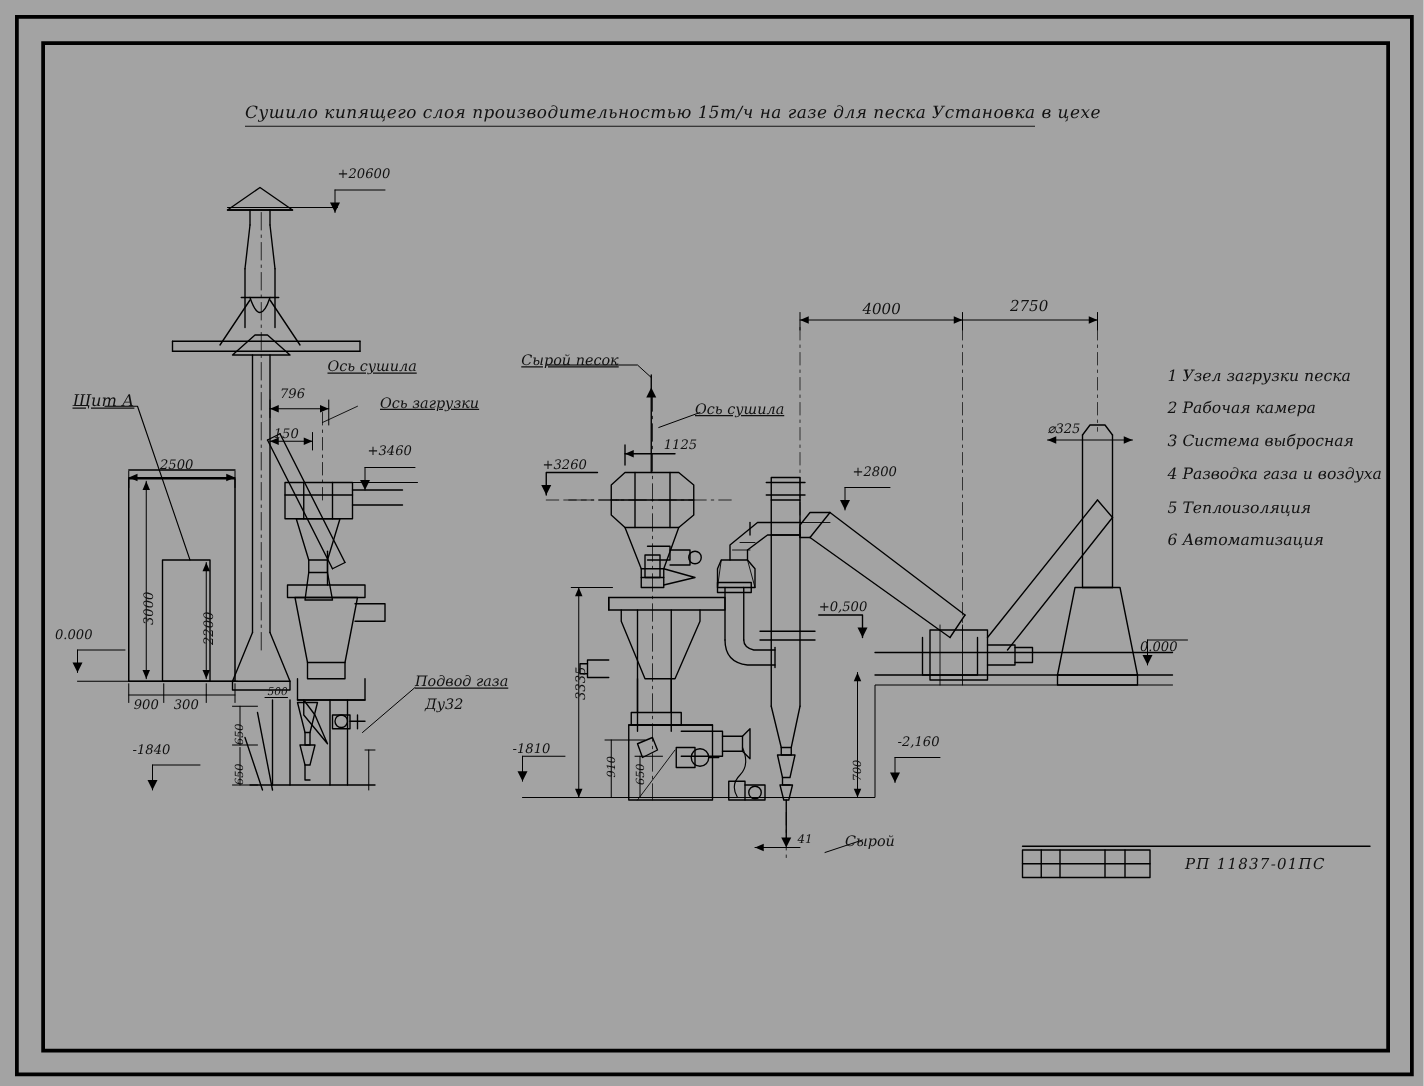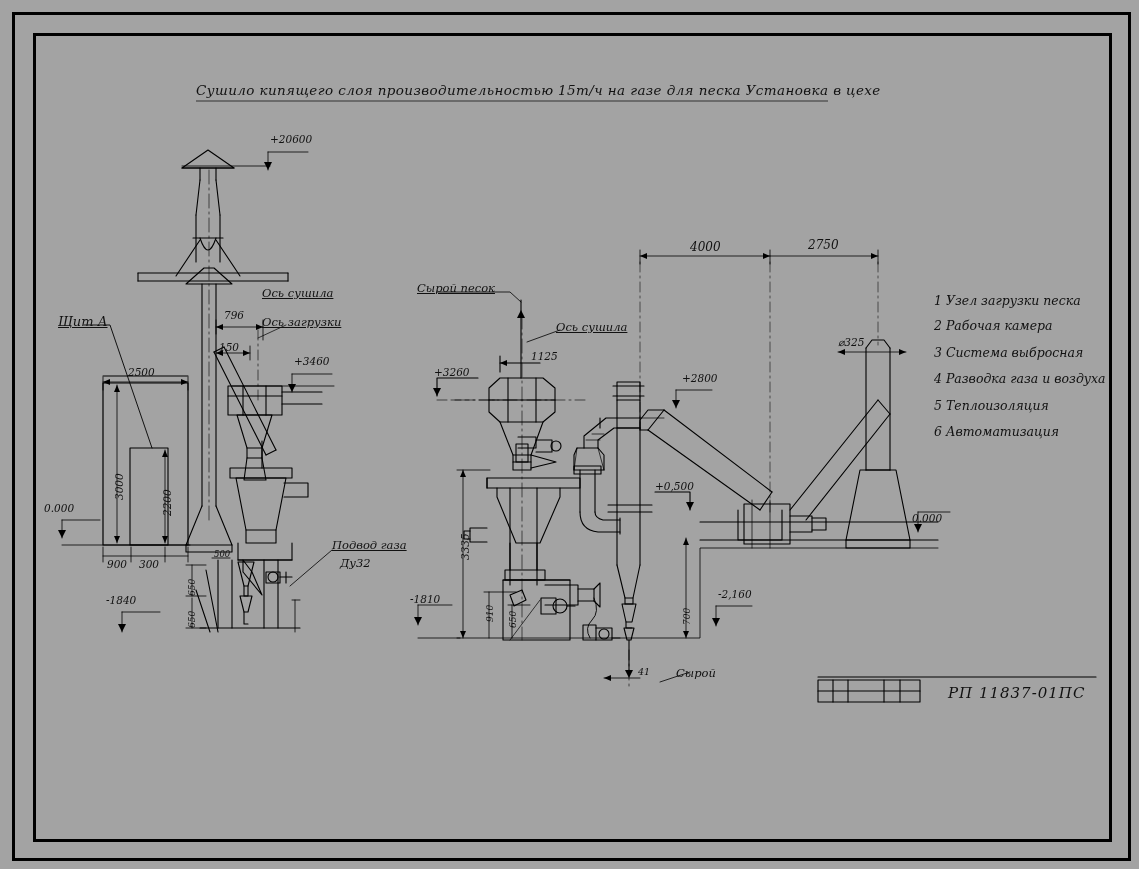--- a/index.html
+++ b/index.html
@@ -8,21 +8,21 @@
   .frame-outer{position:absolute;left:12px;top:12px;width:1113px;height:843px;border:3px solid #000;}
   .frame-inner{position:absolute;left:33px;top:33px;width:1073px;height:803px;border:3px solid #000;}
   svg.draw{position:absolute;left:0;top:0;width:1139px;height:869px;}
   .lbl{position:absolute;font-family:"DejaVu Serif",serif;font-style:italic;color:#111;white-space:nowrap;}
   .title{font-size:13.5px;letter-spacing:.4px;}
   .legend-item{font-size:12.5px;}
   .dim{font-size:10.5px;}
   .dimv{font-size:10.5px;transform-origin:left top;}
   .note{font-size:11.5px;}
   .note-u{text-decoration:underline;}
-  .code{font-size:15px;letter-spacing:1px;}
+  .code{font-size:12px;letter-spacing:1px;}
   #logo{position:absolute;left:838px;top:718px;width:246px;height:72px;}
   .logotext{font-family:"DejaVu Sans",sans-serif;font-weight:bold;font-size:56px;color:#333;letter-spacing:-1px;line-height:1;}
 </style>
 </head>
 <body>
 
 <div id="sheet">
 
   <div class="frame-outer"></div>
   <div class="frame-inner"></div>
@@ -370,21 +370,21 @@
 
   <div class="lbl legend-item" style="left:934px;top:293px;">1 Узел загрузки песка</div>
   <div class="lbl legend-item" style="left:934px;top:318px;">2 Рабочая камера</div>
   <div class="lbl legend-item" style="left:934px;top:345px;">3 Система выбросная</div>
   <div class="lbl legend-item" style="left:934px;top:371px;">4 Разводка газа и воздуха</div>
   <div class="lbl legend-item" style="left:934px;top:398px;">5 Теплоизоляция</div>
   <div class="lbl legend-item" style="left:934px;top:424px;">6 Автоматизация</div>
 
   <div class="lbl note note-u" style="left:58px;top:314px;font-size:13px;">Щит А</div>
   <div class="lbl note note-u" style="left:262px;top:286px;">Ось сушила</div>
-  <div class="lbl note note-u" style="left:262px;top:315px;">Ось загрузки</div>
+  <div class="lbl note note-u" style="left:262px;top:315px;padding-left:42px;">Ось загрузки</div>
   <div class="lbl note note-u" style="left:332px;top:538px;">Подвод газа</div>
   <div class="lbl note" style="left:340px;top:556px;">Ду32</div>
 
   <div class="lbl dim" style="left:270px;top:133px;">+20600</div>
   <div class="lbl dim" style="left:294px;top:355px;">+3460</div>
   <div class="lbl dim" style="left:44px;top:502px;">0.000</div>
   <div class="lbl dim" style="left:106px;top:594px;">-1840</div>
 
   <div class="lbl dim" style="left:128px;top:366px;">2500</div>
   <div class="lbl dimv" style="left:113px;top:500px;transform:rotate(-90deg);">3000</div>

